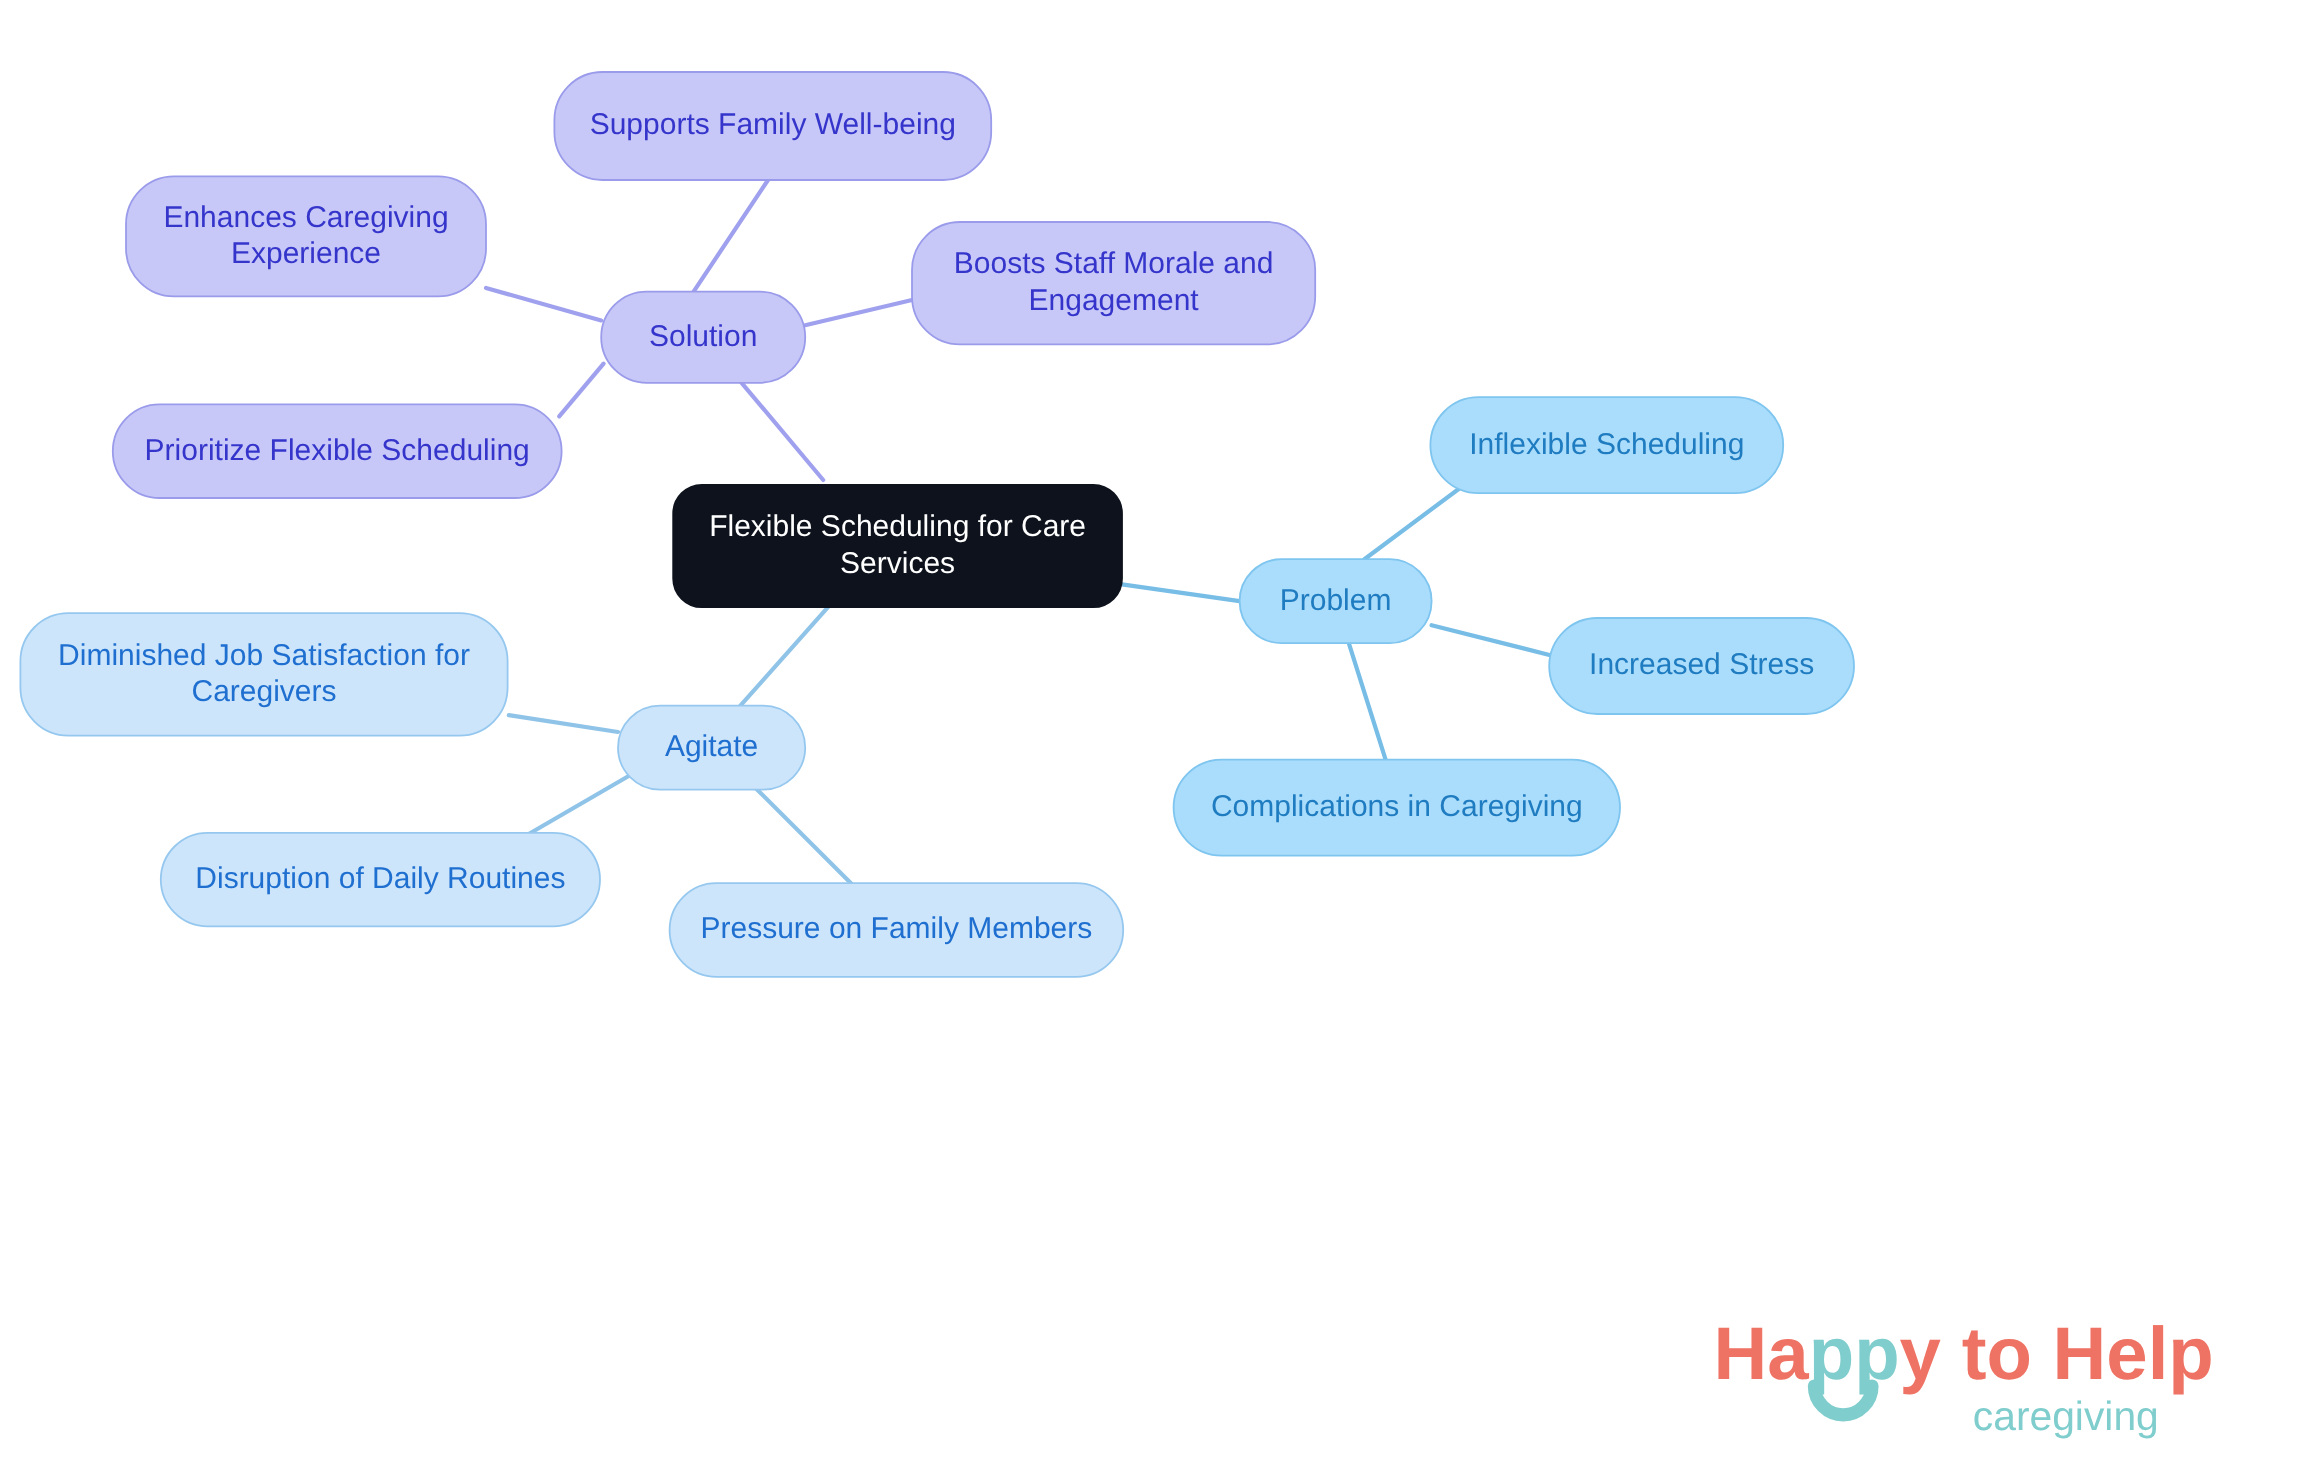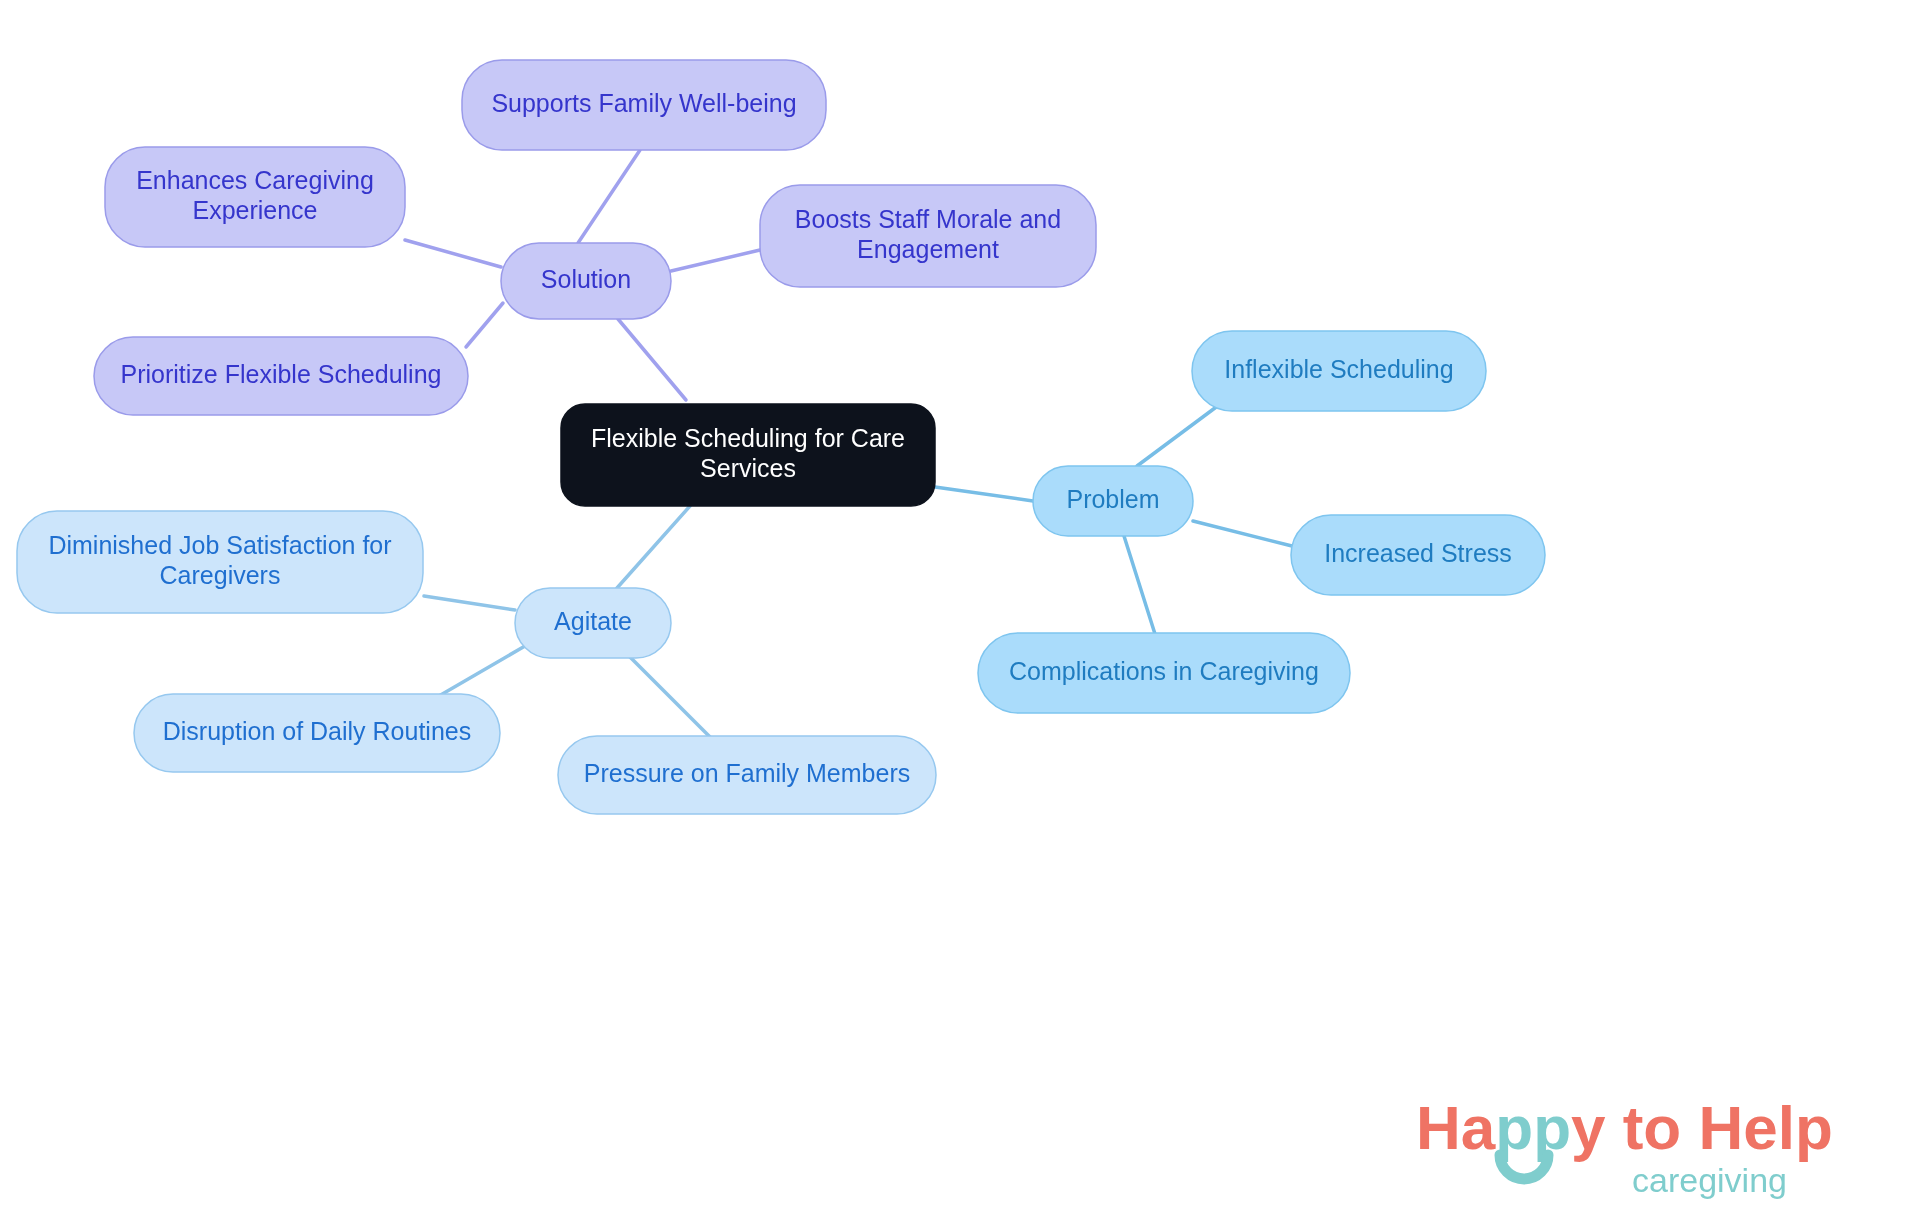--- a/index.html
+++ b/index.html
@@ -22,21 +22,21 @@
     height: 1215px;
     display: block;
   }
   .node-label {
     font-family: "Liberation Sans", sans-serif;
     text-anchor: middle;
     dominant-baseline: middle;
   }
   .logo-block {
     position: absolute;
-    right: 34px;
+    right: 22px;
     bottom: 8px;
     width: 470px;
     height: 120px;
   }
 </style>
 </head>
 <body>
 
 <svg id="mindmap-canvas" viewBox="0 0 1920 1215">
   <g id="edge-layer">

